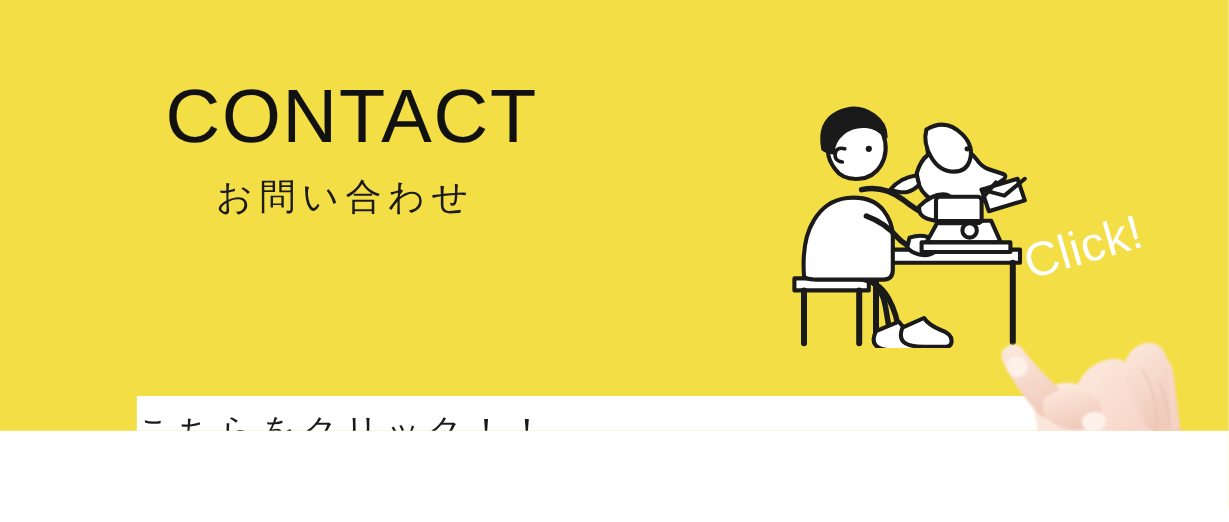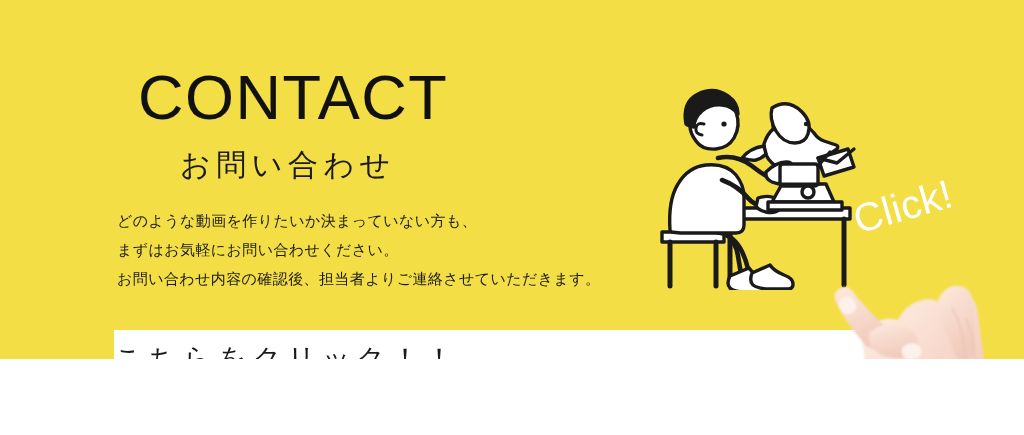--- a/index.html
+++ b/index.html
@@ -120,25 +120,20 @@
 </head>
 <body>
 
 <div id="banner">
 
   <div class="heading-block">
     <h1 class="title-en">CONTACT</h1>
     <div class="title-ja">お問い合わせ</div>
   </div>
 
-  <p class="lead">
-    <span>どのような動画を作りたいか決まっていない方も、</span>
-    <span>まずはお気軽にお問い合わせください。</span>
-    <span>お問い合わせ内容の確認後、担当者よりご連絡させていただきます。</span>
-  </p>
 
   <svg class="illustration" viewBox="0 0 210 210" xmlns="http://www.w3.org/2000/svg">
     <g fill="#ffffff" stroke="#1a1a1a" stroke-width="3.4" stroke-linecap="round" stroke-linejoin="round">
 
       <g>
         <path d="M117 30 q10 -6 16 2 q4 7 -1 13 l-10 8 z"></path>
         <path d="M112 36 q14 -4 20 6 q4 8 -3 14 l-14 7 z"></path>
 
         <path d="M104 64 q6 -20 26 -21 q16 -1 24 10 q4 6 10 8 l12 4 q3 1 1 4 l-10 7
                  q-2 9 -11 13 q-12 6 -26 3 q-10 -2 -18 -9 q-8 -7 -8 -19 z"></path>

